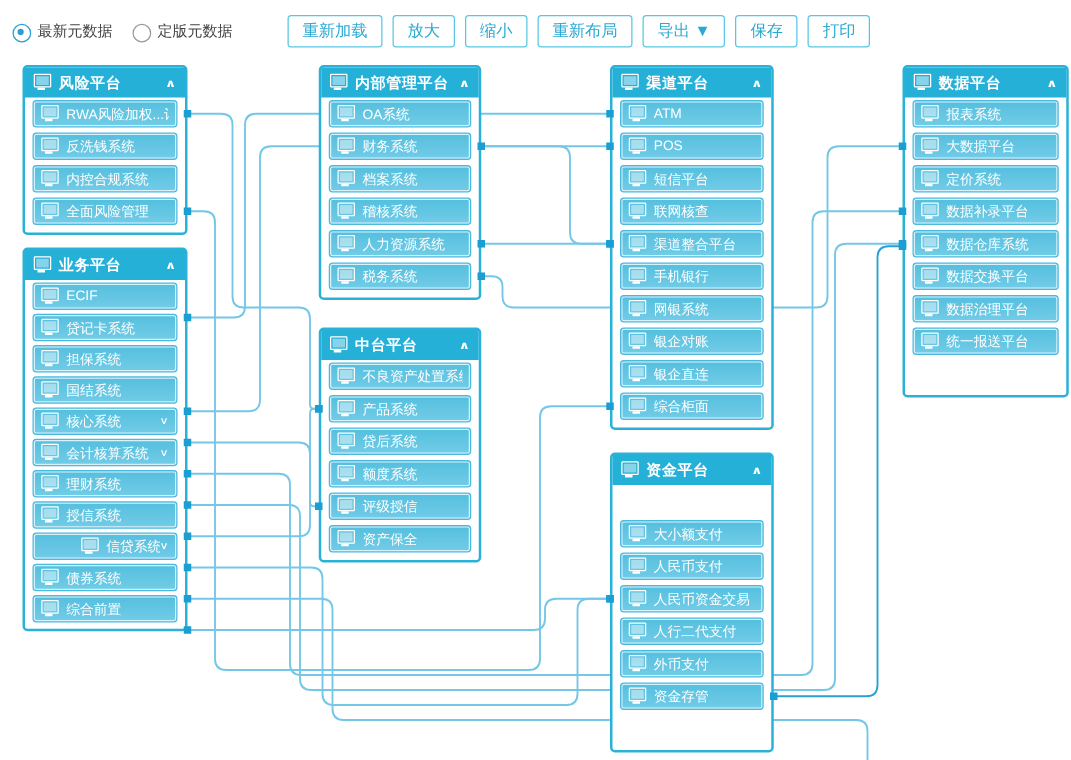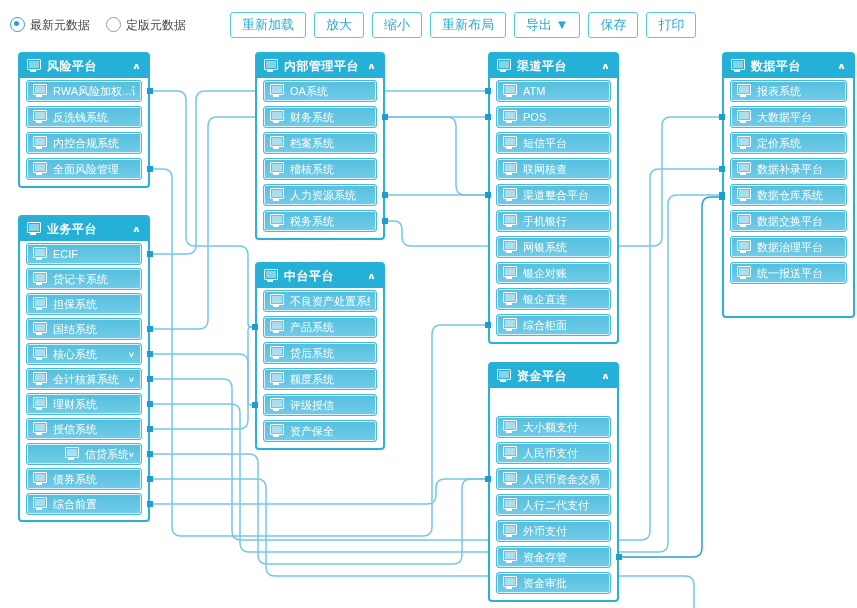--- a/index.html
+++ b/index.html
@@ -3,21 +3,21 @@
 <meta charset="utf-8">
 <style>
   html,body{margin:0;padding:0;background:#fff;font-family:"Liberation Sans","DejaVu Sans",sans-serif;}
   #stage{position:relative;width:857px;height:608px;overflow:hidden;background:#fff;}
   svg.wires{position:absolute;left:0;top:0;z-index:0;}
   svg.dots{position:absolute;left:0;top:0;z-index:3;pointer-events:none;}
 
   
   #toolbar{position:absolute;left:10px;top:12px;display:flex;align-items:center;z-index:4;}
   .radio-group{display:flex;align-items:center;margin-right:28px;}
-  .radio-opt{display:flex;align-items:flex-start;margin-right:16px;font-size:12px;color:#454545;cursor:pointer;}
+  .radio-opt{display:flex;align-items:flex-end;margin-right:16px;font-size:12px;color:#454545;cursor:pointer;}
   .radio-circle{width:13px;height:13px;border-radius:50%;border:1px solid #9a9a9a;background:#fff;margin-right:5px;position:relative;flex:none;}
   .radio-circle.checked{border-color:#2b9fd4;}
   .radio-circle.checked::after{content:"";position:absolute;left:3px;top:3px;width:5px;height:5px;border-radius:50%;background:#2b9fd4;}
   .tb-btn{display:inline-block;border:1px solid #57c7e4;color:#2aa9d3;background:#fff;border-radius:3px;
           padding:3px 11px;font-size:13px;margin-right:8px;cursor:pointer;white-space:nowrap;}
 
   
   .panel{position:absolute;background:#fff;border:2px solid #2ab1d8;border-radius:4px;box-sizing:border-box;z-index:1;}
   .p-head{height:24px;background:#25b0d7;display:flex;align-items:center;padding:0 7px;color:#fff;}
   .p-title{font-size:12px;font-weight:bold;margin-left:6px;flex:1;letter-spacing:.5px;}
@@ -87,21 +87,21 @@
         </div>
         <div class="sys-item" style="top: 78px;">
           <span class="mon"></span>
           <span class="lbl">内控合规系统</span>
         </div>
         <div class="sys-item" style="top: 104px;">
           <span class="mon"></span>
           <span class="lbl">全面风险管理</span>
         </div>
       </div>
-      <div class="panel" style="left: 18px; top: 215px; width: 132px; height: 307px;">
+      <div class="panel" style="left: 18px; top: 198px; width: 132px; height: 307px;">
         <div class="p-head">
           <span class="mon"></span>
           <span class="p-title">业务平台</span>
           <span class="chev-up">∧</span>
         </div>
         <div class="sys-item" style="top: 26px;">
           <span class="mon"></span>
           <span class="lbl">ECIF</span>
         </div>
         <div class="sys-item" style="top: 51px;">
@@ -279,24 +279,20 @@
           <span class="mon"></span>
           <span class="lbl">人行二代支付</span>
         </div>
         <div class="sys-item" style="top: 156px;">
           <span class="mon"></span>
           <span class="lbl">外币支付</span>
         </div>
         <div class="sys-item" style="top: 182px;">
           <span class="mon"></span>
           <span class="lbl">资金存管</span>
-        </div>
-        <div class="sys-item" style="top: 208px;">
-          <span class="mon"></span>
-          <span class="lbl">资金审批</span>
         </div>
       </div>
       <div class="panel" style="left: 722px; top: 52px; width: 133px; height: 266px;">
         <div class="p-head">
           <span class="mon"></span>
           <span class="p-title">数据平台</span>
           <span class="chev-up">∧</span>
         </div>
         <div class="sys-item" style="top: 26px;">
           <span class="mon"></span>

